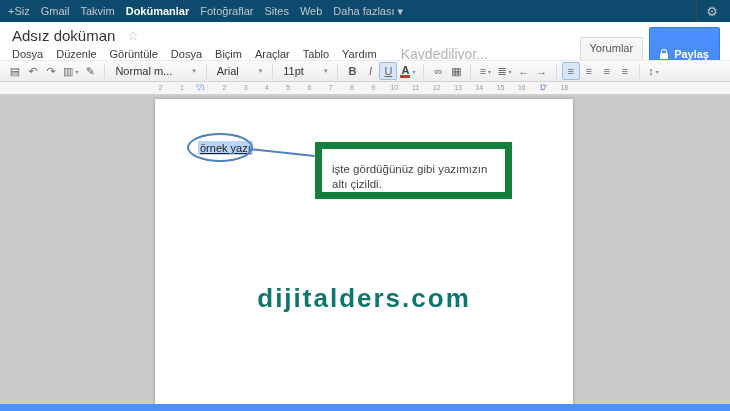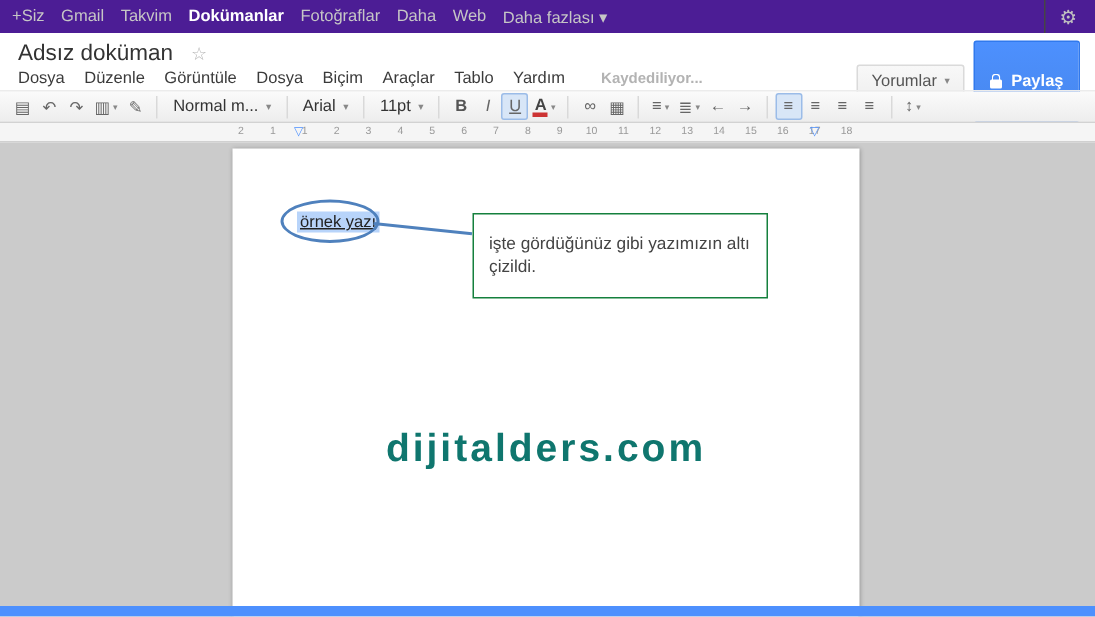--- a/index.html
+++ b/index.html
@@ -1,43 +1,43 @@
 <!DOCTYPE html>
 <html><head>
 <meta charset="utf-8">
 <style>
   html,body{margin:0;padding:0;}
   body{
     width:730px;height:411px;position:relative;overflow:hidden;
     font-family:"Liberation Sans",sans-serif;background:#fff;
   }
   
-  .topbar{position:absolute;top:0;left:0;right:0;height:22px;background:#4c1d95;
+  .topbar{position:absolute;top:0;left:0;right:0;height:22px;background:#0c4a6e;
     display:flex;align-items:center;padding:0 8px;box-sizing:border-box;font-size:11px;z-index:10;}
   .tb-links{display:flex;gap:11px;}
   .tb-link{color:#c6c6c6;cursor:pointer;white-space:nowrap;}
   .tb-link.active{color:#fff;font-weight:bold;}
   .tb-right{margin-left:auto;display:flex;align-items:center;gap:9px;}
   .tb-account{color:#c6c6c6;display:flex;align-items:center;gap:4px;cursor:pointer;}
   .tb-caret{font-size:7px;color:#999;}
   .tb-gear{height:22px;display:flex;align-items:center;justify-content:center;color:#c0c0c0;
     font-size:13px;border-left:1px solid #454545;padding:0 4px 0 9px;cursor:pointer;}
   
   .header{position:absolute;top:22px;left:0;right:0;height:38px;background:#fff;}
   .title-row{position:absolute;left:12px;top:5px;display:flex;align-items:center;gap:12px;}
   .doc-title{font-size:15px;color:#333;}
   .star{color:#b5b5b5;font-size:12px;cursor:pointer;}
   .menu-row{position:absolute;left:12px;top:24px;display:flex;align-items:center;}
   .menus{display:flex;gap:13px;font-size:11px;color:#3b3b3b;}
   .menu-item{cursor:pointer;}
-  .saving{margin-left:24px;font-size:10px;color:#b3b3b3;font-weight:bold;}
+  .saving{margin-left:24px;font-size:14px;color:#b3b3b3;}
   .header-actions{position:absolute;right:10px;top:5px;display:flex;gap:6px;align-items:center;}
   .btn-comments{display:flex;align-items:center;gap:5px;font-size:11px;color:#555;
     background:linear-gradient(#f8f8f8,#f0f0f0);border:1px solid #dadada;border-radius:2px;
-    padding:4px 9px;font-family:inherit;cursor:pointer;}
+    padding:4px 9px;font-family:inherit;cursor:pointer;flex-direction:column;}
   .btn-share{display:flex;align-items:center;gap:6px;font-size:11px;font-weight:bold;color:#fff;
     background:linear-gradient(#4d90fe,#4787ed);border:1px solid #3079ed;border-radius:2px;
     padding:20px 10px;font-family:inherit;cursor:pointer;}
   .caret{font-size:7px;color:#888;}
   .lock{position:relative;width:8px;height:6px;background:#fff;border-radius:1px;display:inline-block;margin-top:3px;}
   .lock::before{content:"";position:absolute;top:-4px;left:1px;width:4px;height:4px;
     border:1.5px solid #fff;border-bottom:none;border-radius:4px 4px 0 0;}
   
   .toolbar{position:absolute;top:60px;left:0;right:0;height:22px;box-sizing:border-box;
     background:linear-gradient(#fbfbfb,#ededed);border-top:1px solid #ececec;border-bottom:1px solid #d2d2d2;
@@ -45,57 +45,57 @@
   .tbtn{height:18px;min-width:18px;display:flex;align-items:center;justify-content:center;
     font-size:11px;color:#666;border:1px solid transparent;border-radius:2px;box-sizing:border-box;
     cursor:pointer;padding:0 2px;}
   .tbtn.active{background:#d8e6f7;border-color:#9bbce8;}
   .sub-caret{font-size:6px;color:#888;margin-left:2px;}
   .boldg{font-weight:bold;color:#555;}
   .italg{font-style:italic;}
   .undg{text-decoration:underline;}
   .color-a{font-weight:bold;color:#444;border-bottom:3px solid #c33;line-height:10px;padding:0 1px;}
   .sep{width:1px;height:15px;background:#d9d9d9;margin:0 5px;}
-  .tdrop{display:flex;align-items:center;gap:5px;font-size:11px;color:#333;padding:0 5px;height:18px;cursor:pointer;white-space:nowrap;}
+  .tdrop{display:flex;align-items:center;gap:20px;font-size:11px;color:#333;padding:0 5px;height:18px;cursor:pointer;white-space:nowrap;}
   
   .ruler{position:absolute;top:82px;left:0;right:0;height:13px;background:#f5f5f5;border-bottom:1px solid #d0d0d0;box-sizing:border-box;}
   .ruler-nums{position:absolute;left:150px;top:0;display:flex;}
   .ruler-num{width:21.25px;text-align:center;font-size:7px;color:#999;line-height:12px;}
   .margin-marker{position:absolute;top:1px;font-size:8px;color:#4d90fe;cursor:pointer;line-height:10px;}
   .mm-left{left:196px;}
   .mm-right{left:540px;}
   
   .canvas{position:absolute;top:95px;left:0;right:0;bottom:0;background:#cbcbcb;overflow:hidden;}
   .page{position:absolute;left:155px;top:4px;width:418px;height:340px;background:#fff;
     box-shadow:0 0 3px rgba(0,0,0,.3);}
   .sel-text{position:absolute;left:43px;top:42px;font-size:11px;color:#222;
     text-decoration:underline;background:#b8d4fa;padding:1px 2px;cursor:text;white-space:nowrap;}
   .ellipse{position:absolute;left:32px;top:34px;width:62px;height:25px;
     border:2px solid #4f81bd;border-radius:50%;cursor:pointer;}
   .connector{position:absolute;left:94px;top:49px;width:66px;height:0;
     border-top:2px solid #4f81bd;transform:rotate(6deg);transform-origin:left center;}
   .callout{position:absolute;left:160px;top:43px;width:197px;height:57px;box-sizing:border-box;
-    border:1px solid #15803d;background:#fff;font-size:11.5px;color:#444;
+    border:7px solid #15803d;background:#fff;font-size:11.5px;color:#444;
     padding:13px 10px 0;line-height:15px;cursor:pointer;}
   .watermark{position:absolute;left:0;right:0;top:184px;text-align:center;
     font-size:26px;font-weight:bold;color:#0f766e;letter-spacing:2px;}
   
   .bottombar{position:absolute;left:0;right:0;bottom:0;height:7px;background:#4d90fe;z-index:9;}
 </style>
 </head>
 <body>
 
 <div class="topbar">
   <div class="tb-links">
       <span class="tb-link">+Siz</span>
       <span class="tb-link">Gmail</span>
       <span class="tb-link">Takvim</span>
       <span class="tb-link active">Dokümanlar</span>
       <span class="tb-link">Fotoğraflar</span>
-      <span class="tb-link">Daha</span>
+      <span class="tb-link">Sites</span>
       <span class="tb-link">Web</span>
       <span class="tb-link">Daha fazlası ▾</span>
     </div>
   <div class="tb-right">
     <span class="tb-gear">
       <span>⚙</span>
     </span>
   </div>
 </div>
 

